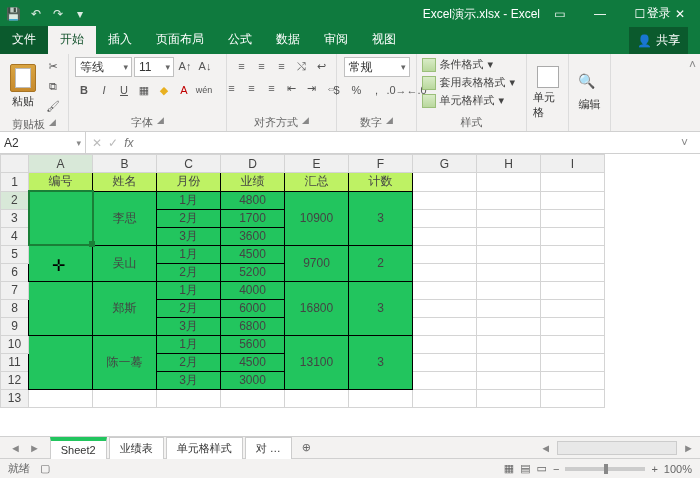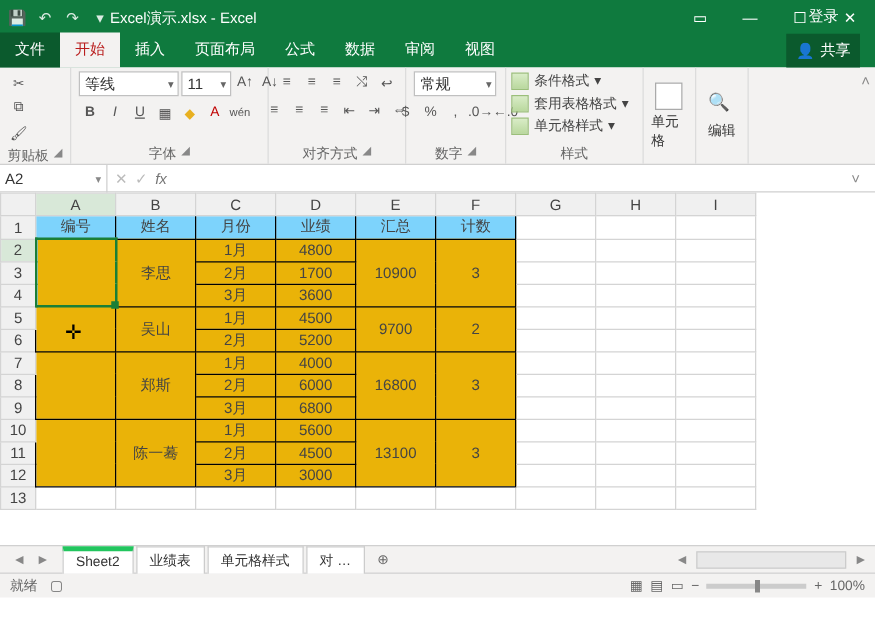--- a/index.html
+++ b/index.html
@@ -1,25 +1,25 @@
 <!DOCTYPE html>
 <html><head>
 <meta charset="utf-8">
 <style>
   * { box-sizing: border-box; font-family: "Microsoft YaHei", "SimSun", sans-serif; }
   body { margin:0; background:#fff; width:700px; height:500px; overflow:hidden; font-size:12px; color:#333; position:relative; }
   .titlebar { background:#0f7a3e; height:28px; display:flex; align-items:center; color:#fff; }
   .qat { display:flex; align-items:center; gap:6px; padding-left:6px; }
   .qat .ico { width:16px; height:16px; display:flex; align-items:center; justify-content:center; font-size:12px; color:#fff; opacity:.85; }
-  .ttl { flex:1; text-align:left; font-size:12px; }
+  .ttl { flex:1; text-align:right; font-size:12px; }
   .winctl { display:flex; }
   .winctl div { width:40px; height:28px; display:flex; align-items:center; justify-content:center; font-size:12px; }
   .tabs { background:#0f7a3e; height:26px; display:flex; align-items:flex-end; color:#fff; font-size:12px; }
   .tab { padding:5px 12px 6px; cursor:pointer; }
-  .tab.active { background:#f3f2f1; color:#b91c1c; }
+  .tab.active { background:#f3f2f1; color:#14532d; }
   .tab.file { background:#0b5a2d; }
   .signin { margin-left:auto; display:flex; align-items:center;flex-direction:column; }
   .signin div { padding:5px 8px; }
   .share { background:#0b5a2d; display:flex; align-items:center; gap:4px; padding:5px 10px; }
   .ribbon { background:#f3f2f1; height:78px; display:flex; border-bottom:1px solid #d0d0d0; }
   .group { border-right:1px solid #dcdcdc; padding:3px 6px 1px; display:flex; flex-direction:column; justify-content:space-between; }
   .group .body { display:flex; align-items:center; gap:4px; flex:1; }
   .group .lbl { text-align:center; font-size:11px; color:#666; padding-top:2px; display:flex; justify-content:center; gap:4px;}
   .group .dlaunch { font-size:9px; color:#888; }
   .bigbtn { width:34px; display:flex; flex-direction:column; align-items:center; gap:2px; font-size:11px; }
@@ -37,22 +37,22 @@
   .nb::after { content:"▾"; position:absolute; right:4px; font-size:9px; color:#888; }
   .fxbar { display:flex; align-items:center; gap:6px; padding:0 6px; flex:1; }
   .fxsym { font-style:italic; color:#777; font-size:12px; }
   .sheet { position:relative; overflow:hidden; }
   table.grid { border-collapse:collapse; table-layout:fixed; }
   table.grid th, table.grid td { border:1px solid #d4d4d4; height:18px; font-size:12px; font-weight:normal; color:#444; text-align:center; padding:0; }
   table.grid th { background:#f0f0f0; }
   table.grid th.corner { background:#f0f0f0; width:28px; }
   table.grid th.col { width:64px; }
   .hrow th, .hrow td { height:18px; }
-  .datacell { background:#eab308; border:1px solid #000 !important; }
-  .hdrcell { background:#7dd3fc; color:#000; font-weight:normal; border:1px solid #000 !important; }
+  .datacell { background:#22c55e; border:1px solid #000 !important; }
+  .hdrcell { background:#bef264; color:#000; font-weight:normal; border:1px solid #000 !important; }
   .selcell { border:2px solid #1a7f37 !important; position:relative; }
   .selcell::after { content:""; position:absolute; right:-3px; bottom:-3px; width:6px; height:6px; background:#1a7f37; }
   th.selh { background:#d8e8d8 !important; color:#1a7f37; }
   .cursor { position:absolute; font-size:16px; color:#000; pointer-events:none; }
   .tabsbar { height:22px; background:#f3f2f1; border-top:1px solid #d0d0d0; display:flex; align-items:center; font-size:11px; }
   .tabsbar .nav { display:flex; gap:8px; padding:0 10px; color:#888; }
   .shtab { padding:3px 10px; border:1px solid #ccc; border-bottom:none; background:#fff; margin-right:2px; }
   .shtab.cur { background:#fff; border-top:4px solid #22c55e; }
   .statusbar { height:20px; background:#f3f2f1; border-top:1px solid #d0d0d0; display:flex; align-items:center; padding:0 8px; font-size:11px; color:#666; gap:10px;justify-content:space-between;}
   .statusbar .views { margin-left:auto; display:flex; gap:6px; align-items:center; }
@@ -93,35 +93,39 @@
     <div class="share">
         <span>👤</span>
         <span>共享</span>
       </div>
   </div>
 </div>
 
 <div class="ribbon">
   <div class="group">
     <div class="body">
+      <div class="bigbtn">
+        <div class="pasteico"></div>
+        <span>粘贴</span>
+      </div>
       <div class="stack">
         <div class="minibtn">✂</div>
         <div class="minibtn">⧉</div>
         <div class="minibtn">🖌</div>
       </div>
     </div>
     <div class="lbl">
         <span>剪贴板</span>
         <span class="dlaunch">◢</span>
       </div>
   </div>
   <div class="group" style="width:158px;">
     <div class="body stack" style="align-items:flex-start;">
       <div class="row">
-        <div class="sel" style="width:80px;">
+        <div class="sel" style="width:57px;">
             <span>等线</span>
           </div>
         <div class="sel" style="width:36px;">
             <span>11</span>
           </div>
         <div class="minibtn">A↑</div>
         <div class="minibtn">A↓</div>
       </div>
       <div class="row">
         <div class="minibtn" style="font-weight:bold;">B</div>

